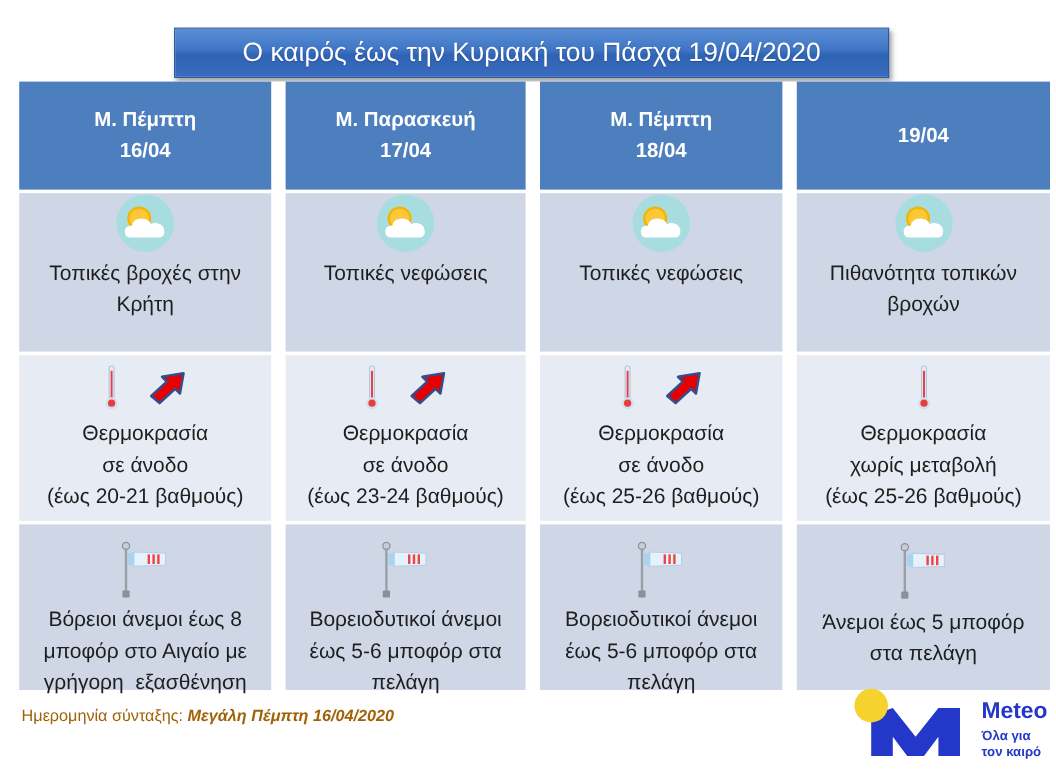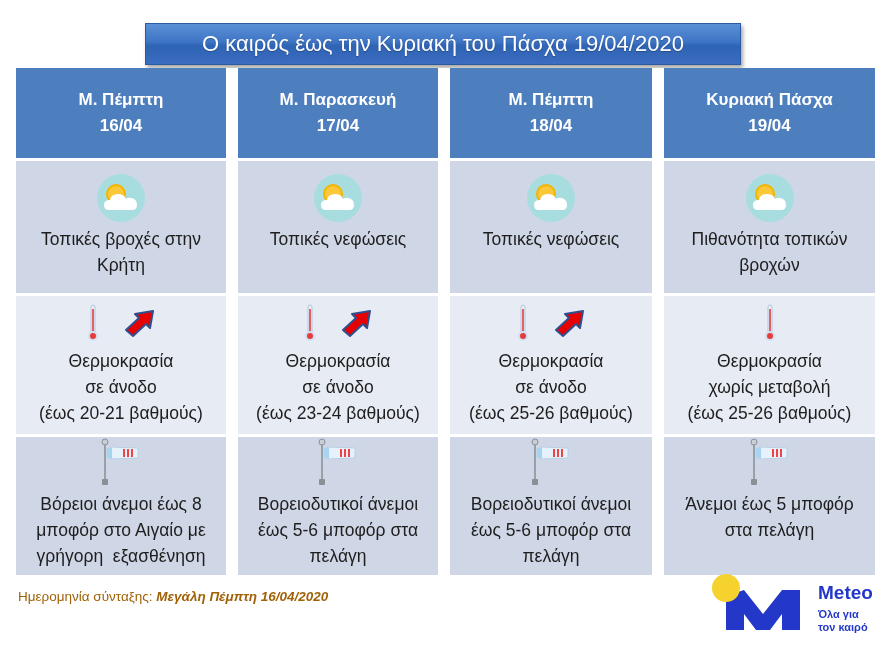--- a/index.html
+++ b/index.html
@@ -22,23 +22,23 @@
     grid-template-columns:220px 210px 212px 221px;
     grid-template-rows:90px 132px 138px 138px;
     column-gap:2px; row-gap:3px;
     background:#ffffff;
   }
   .cell {
     display:flex; flex-direction:column; align-items:center;
     text-align:center; color:#1e1e1e; font-size:17.5px; line-height:26px;margin-left:10px;
   }
   .hdr { background:#4d7ebd; color:#ffffff; font-weight:bold; font-size:17px; justify-content:center; line-height:26px; }
-  .r-sky { background:#cfd7e7; padding-top:12px; }
+  .r-sky { background:#cfd7e7; }
   .r-temp { background:#e7ebf3; padding-top:4px; }
-  .r-wind { background:#cfd7e7; }
+  .r-wind { background:#cfd7e7; padding-top:14px; }
   .icon-wrap { height:50px; display:flex; align-items:center; justify-content:center; margin-bottom:3px; }
   .temp-icons { height:46px; display:flex; align-items:center; justify-content:center; gap:22px; margin-bottom:2px; position:relative;}
   .wind-icon-wrap { height:52px; display:flex; align-items:center; justify-content:center; margin-bottom:2px; }
   .footer-label {
     position:absolute; left:18px; top:589px; font-size:13.5px; color:#a16207;
   }
   .footer-label b { font-style:italic; font-weight:bold; }
   .logo { position:absolute; left:708px; top:572px; width:170px; height:66px;font-weight:bold; }
   .logo-text-main { position:absolute; left:110px; top:10px; font-size:19px; color:#2338c8; }
   .logo-text-sub { position:absolute; left:110px; top:36px; font-size:11px; line-height:13px; color:#2338c8; }
@@ -56,21 +56,20 @@
   </div>
   <div class="cell hdr">
     <span>Μ. Παρασκευή</span>
     <span>17/04</span>
   </div>
   <div class="cell hdr">
     <span>Μ. Πέμπτη</span>
     <span>18/04</span>
   </div>
   <div class="cell hdr">
-    <span>Κυριακή Πάσχα</span>
     <span>19/04</span>
   </div>
 
   <div class="cell r-sky">
     <div class="icon-wrap">
         <svg width="50" height="50" viewBox="0 0 50 50">
           <circle cx="25" cy="25" r="24" fill="#a8dde0"></circle>
           <circle cx="20" cy="21" r="10" fill="#f4b400"></circle>
           <circle cx="20" cy="21" r="8" fill="#fbc83a"></circle>
           <path d="M13 37 Q8 37 8 32 Q8 27 14 27 Q15 21 22 21 Q28 21 30 26 Q32 24 35 25 Q41 26 41 32 Q41 37 36 37 Z" fill="#ffffff"></path>

